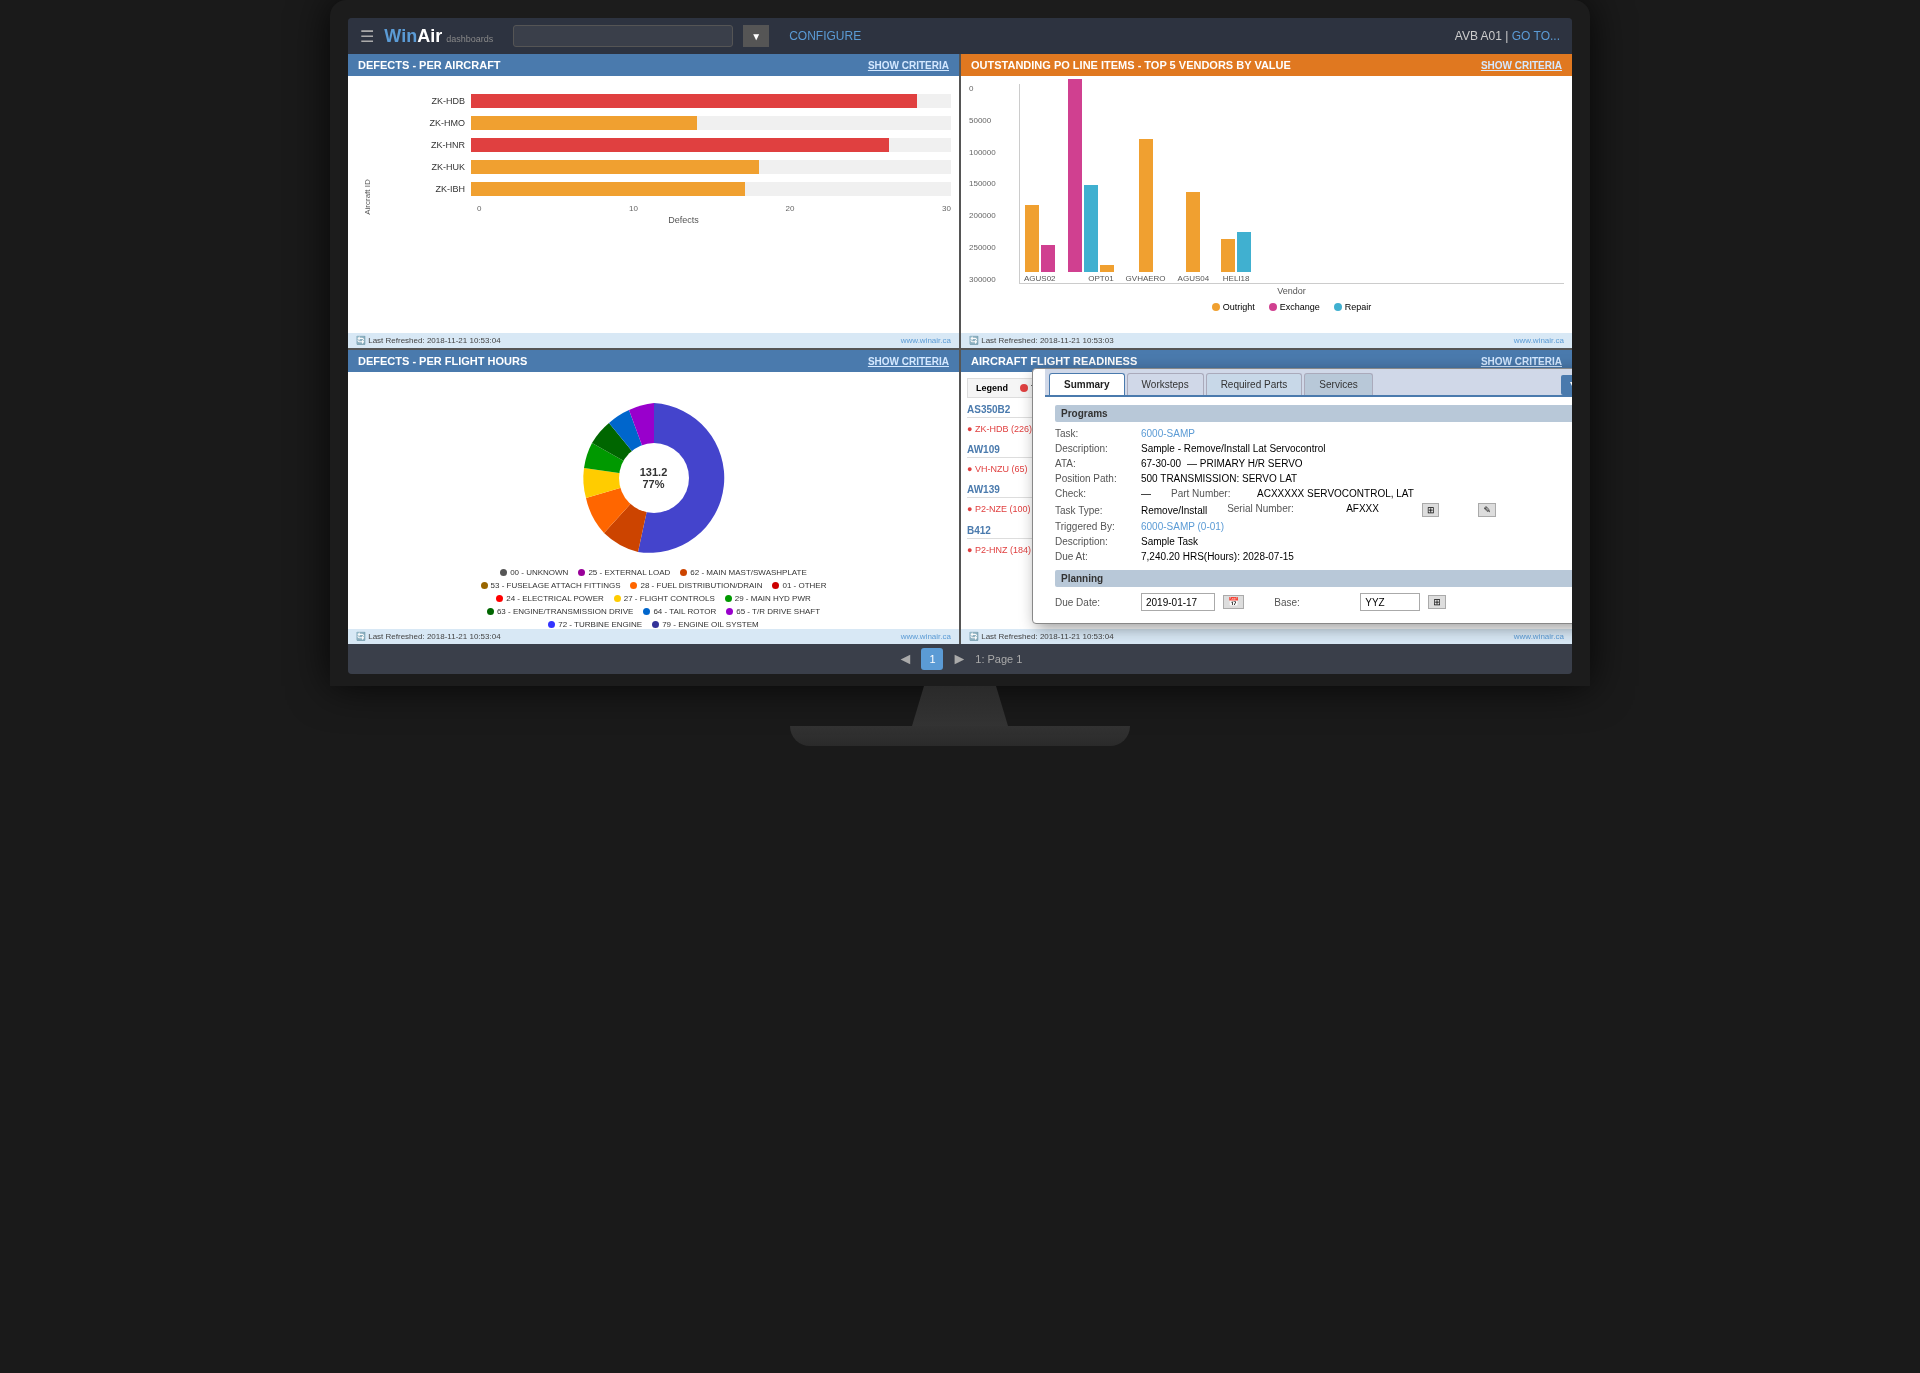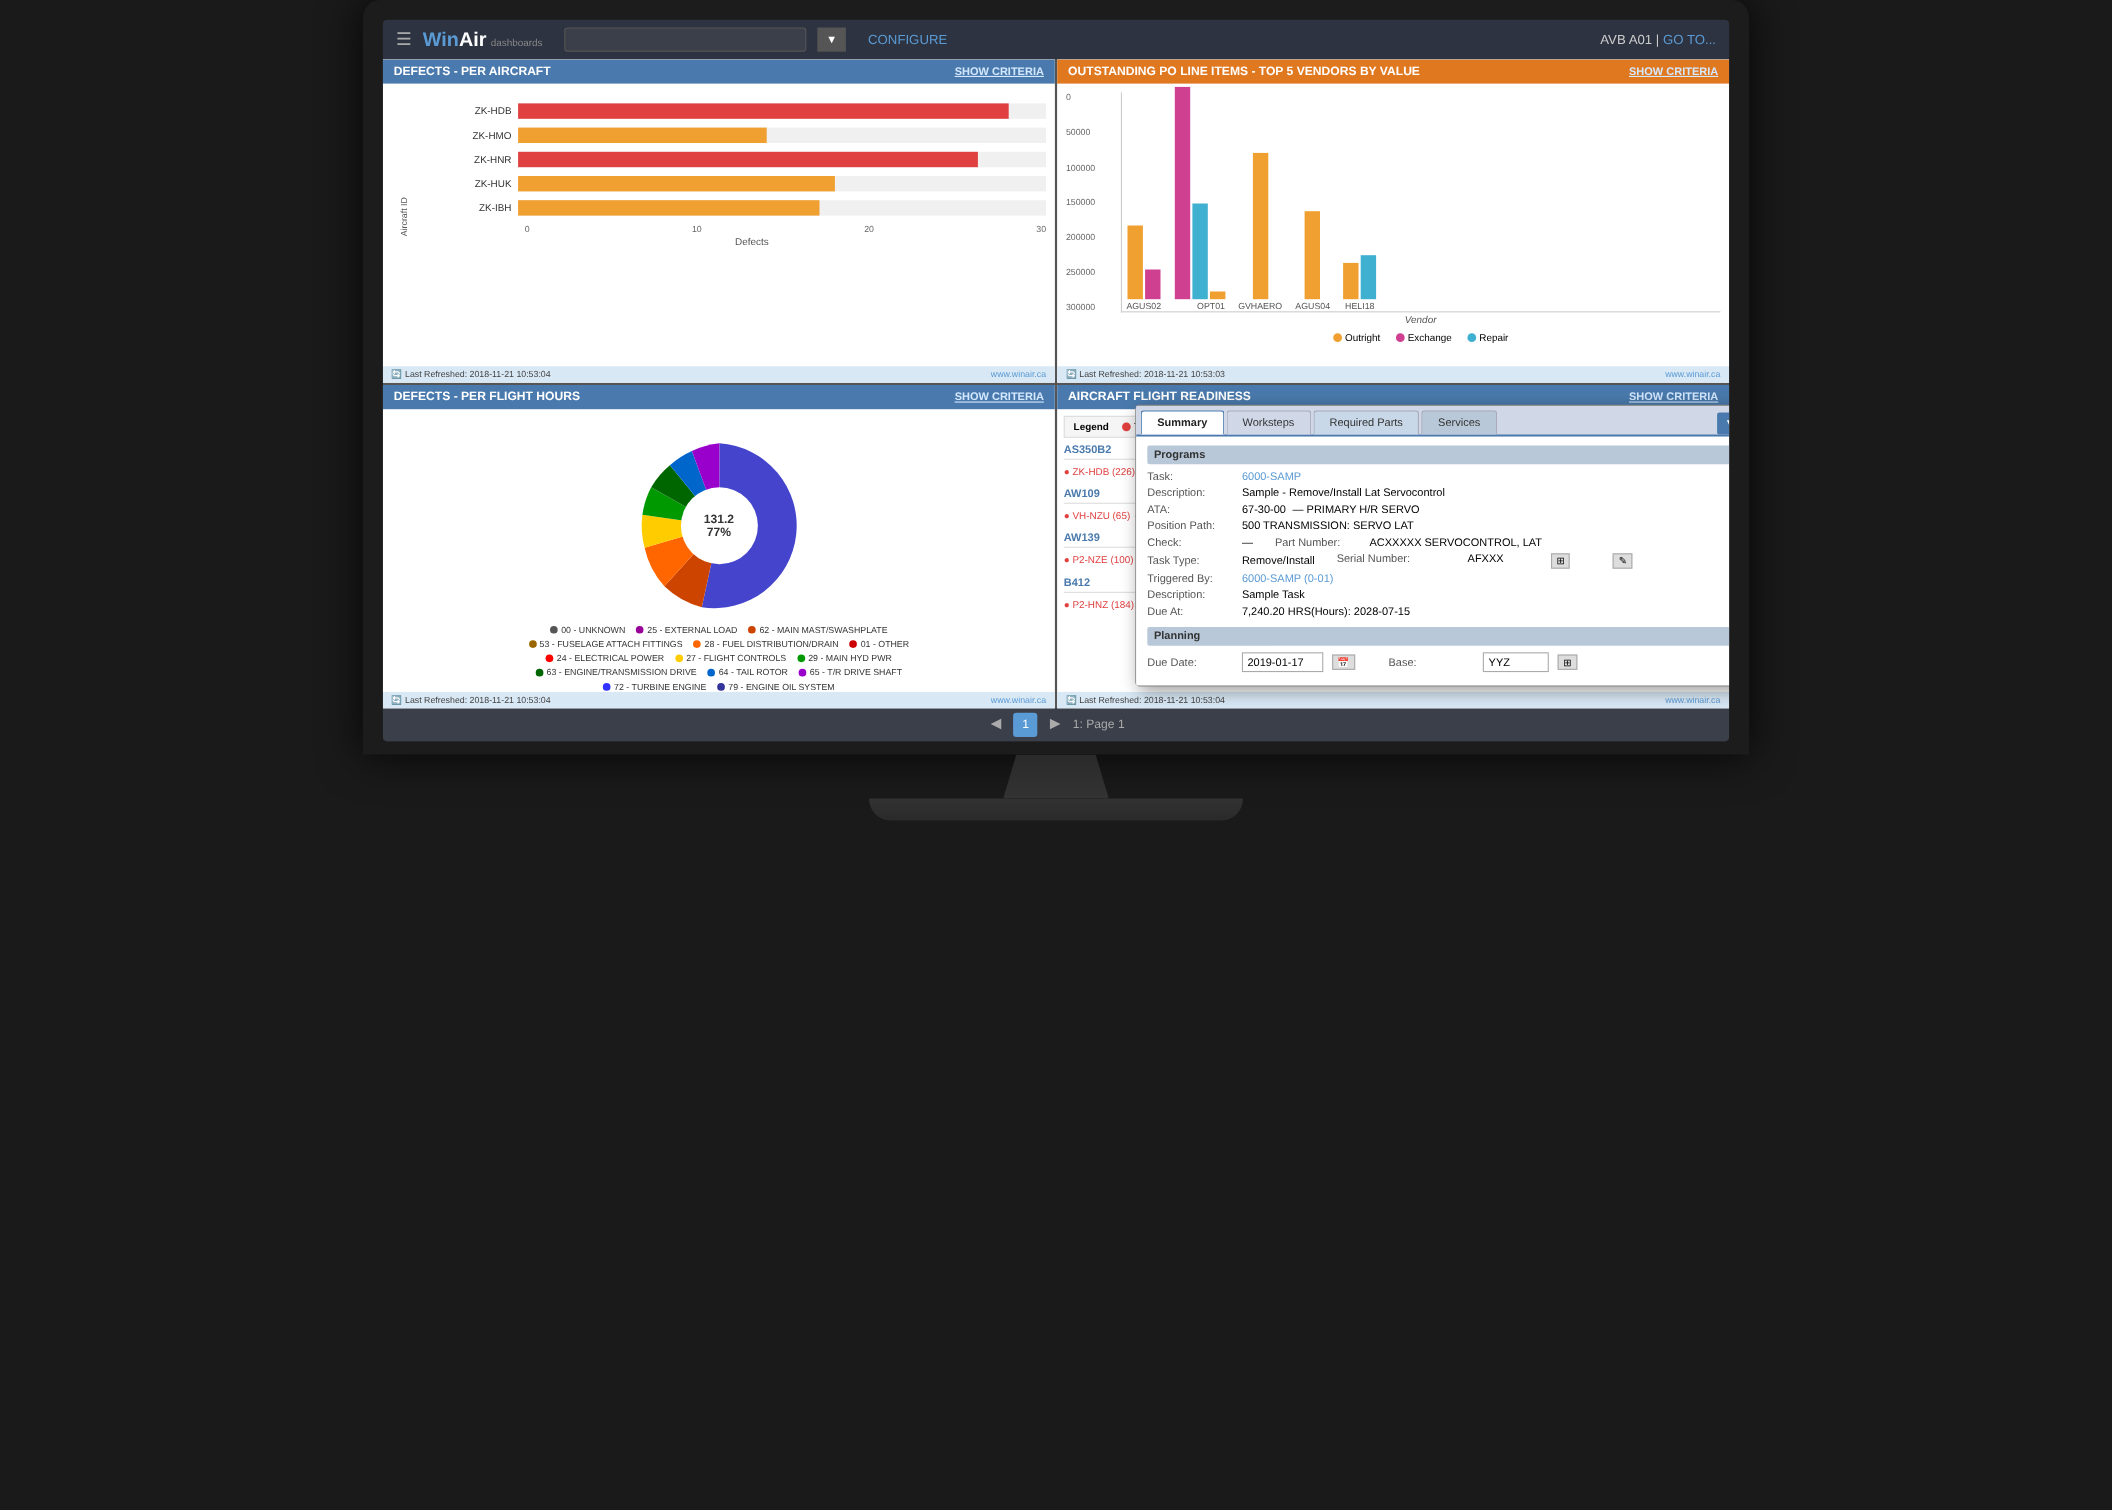--- a/index.html
+++ b/index.html
@@ -340,20 +340,21 @@
       position: absolute;
       right: -20px;
       bottom: 20px;
       width: 560px;
       background: white;
       border: 1px solid #888;
       box-shadow: 4px 4px 16px rgba(0,0,0,0.4);
       border-radius: 4px;
       font-size: 11px;
       z-index: 100;
+      padding-left: 12px;
     }
     .ts-tab {
       padding: 5px 14px;
       font-size: 10px;
       cursor: pointer;
       color: #333;
       background: #d0d8e8;
       border: 1px solid #aab;
       border-bottom: none;
       margin-right: 2px;
@@ -558,21 +559,21 @@
                 </div>
 
                 <div style="display:flex;flex-direction:column;align-items:center;margin-left:8px;">
                   <div class="v-bar-group">
                     <div class="v-bar outright" style="height:33px;"></div>
                     <div class="v-bar repair" style="height:40px;"></div>
                   </div>
                   <div class="v-bar-label">HELI18</div>
                 </div>
               </div>
-              <div style="text-align:center;font-size:9px;color:#555;margin-top:2px;font-style:italic;">Vendor</div>
+              <div style="text-align:center;font-size:9px;color:#555;margin-top:2px;">Vendor</div>
               <div class="legend-area">
                 <div class="legend-item">
                   <div class="legend-dot" style="background:#f0a030;"></div>
                   <span>Outright</span>
                 </div>
                 <div class="legend-item">
                   <div class="legend-dot" style="background:#d04090;"></div>
                   <span>Exchange</span>
                 </div>
                 <div class="legend-item">

